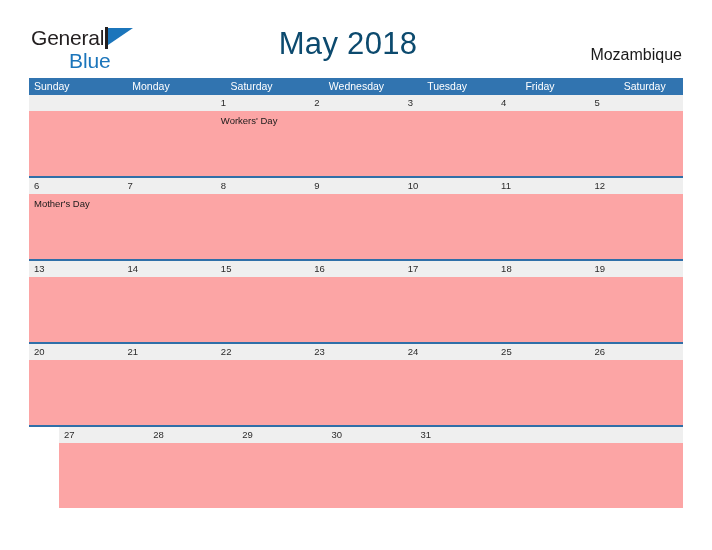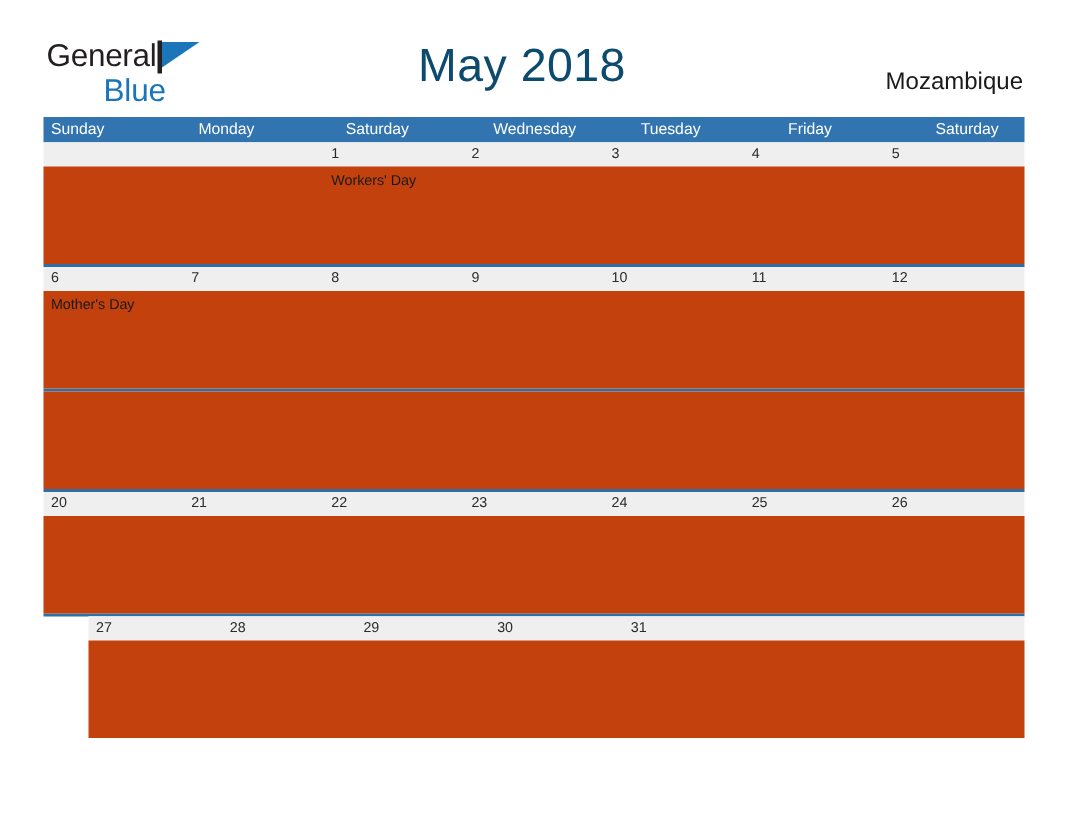--- a/index.html
+++ b/index.html
@@ -145,21 +145,21 @@
     font-size: 9.5px;
     line-height: 16px;
     color: #2b2b2b;
     padding-left: 5px;
     box-sizing: border-box;
   }
 
   .event-band {
     display: flex;
     height: 65px;
-    background: #c2410c;
+    background: #fca5a5;
   }
   .event-band .ev {
     flex: 1 1 0;
     font-size: 9.5px;
     line-height: 13px;
     color: #1a1a1a;
     padding: 3px 4px 0 5px;
     box-sizing: border-box;
     white-space: nowrap;
     overflow: hidden;
@@ -234,20 +234,29 @@
       <div class="ev"></div>
       <div class="ev"></div>
       <div class="ev"></div>
       <div class="ev"></div>
       <div class="ev"></div>
       <div class="ev"></div>
     </div>
   </div>
 
   <div class="week-row">
+    <div class="date-band">
+      <div class="dnum">13</div>
+      <div class="dnum">14</div>
+      <div class="dnum">15</div>
+      <div class="dnum">16</div>
+      <div class="dnum">17</div>
+      <div class="dnum">18</div>
+      <div class="dnum">19</div>
+    </div>
     <div class="event-band">
       <div class="ev"></div>
       <div class="ev"></div>
       <div class="ev"></div>
       <div class="ev"></div>
       <div class="ev"></div>
       <div class="ev"></div>
       <div class="ev"></div>
     </div>
   </div>

